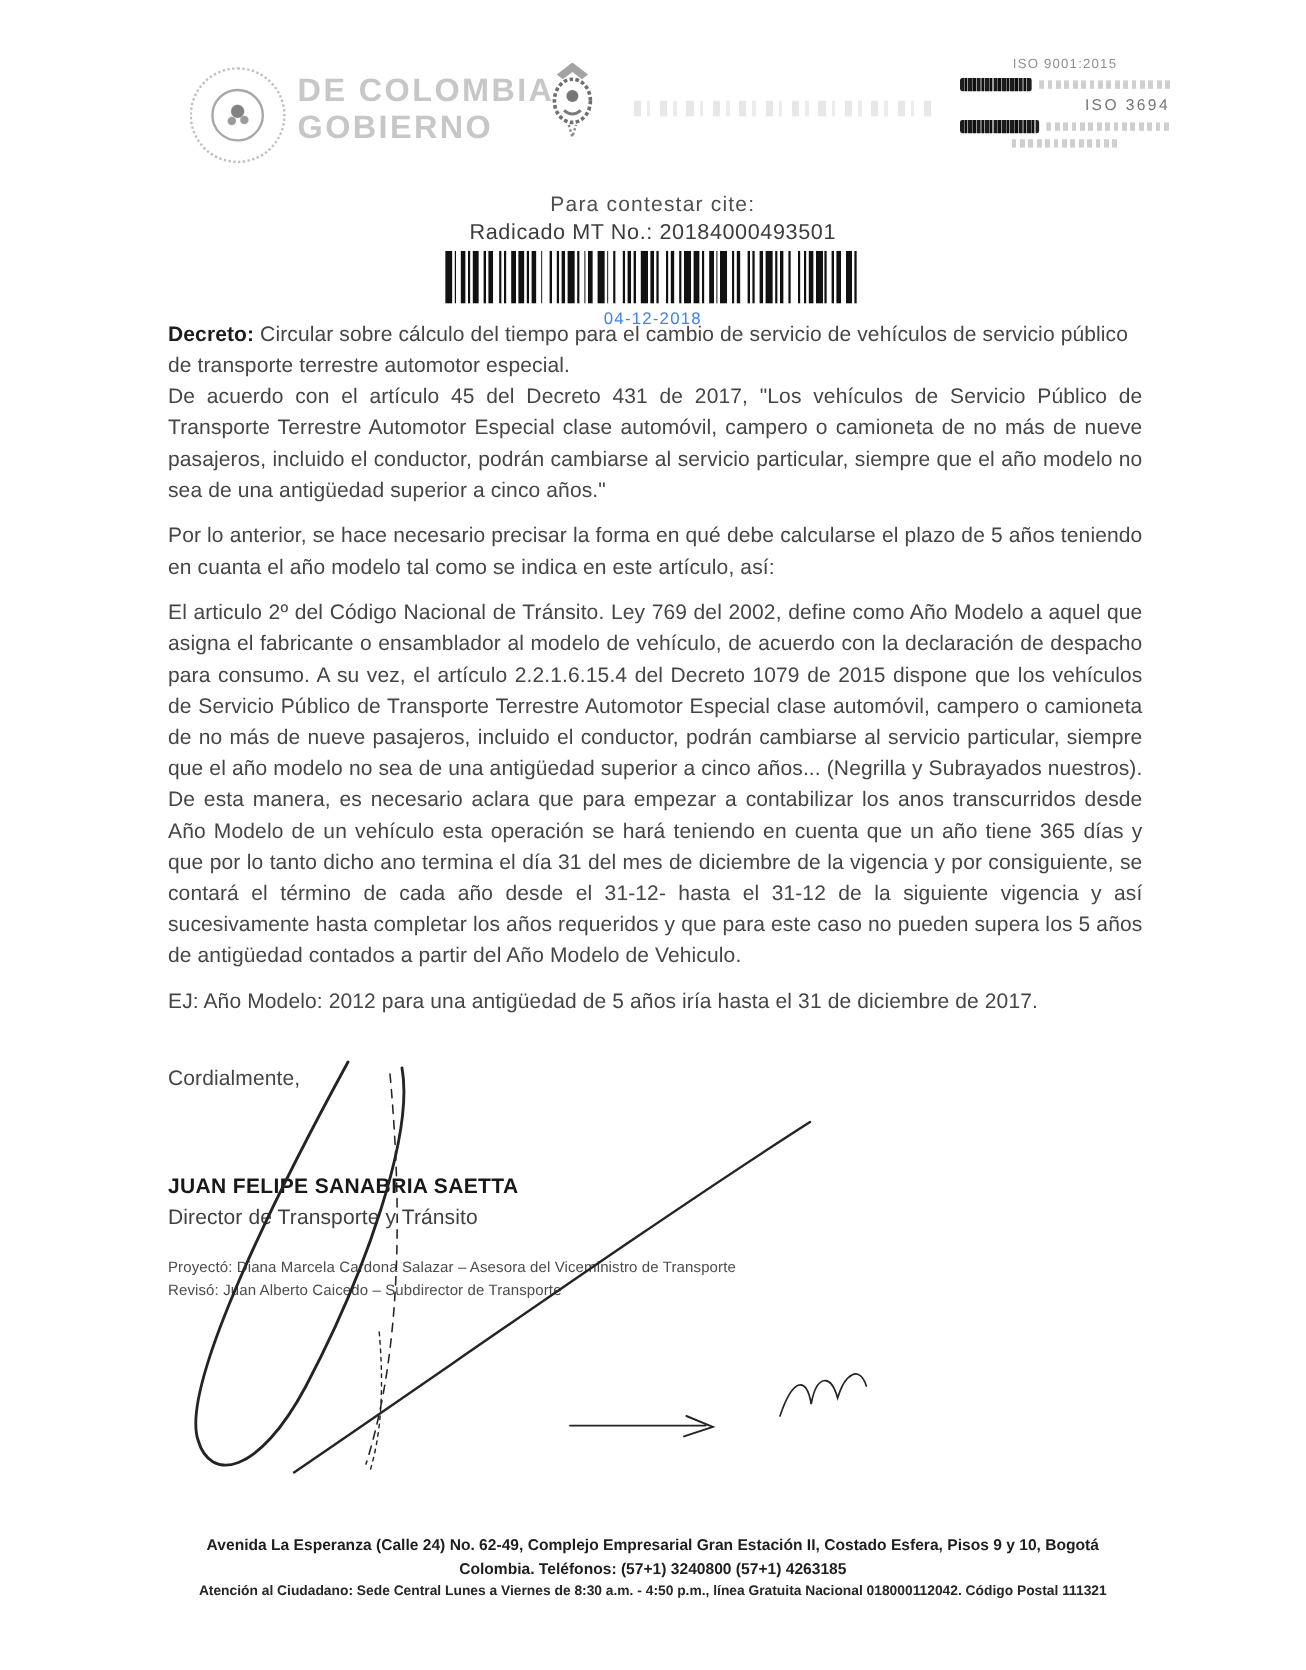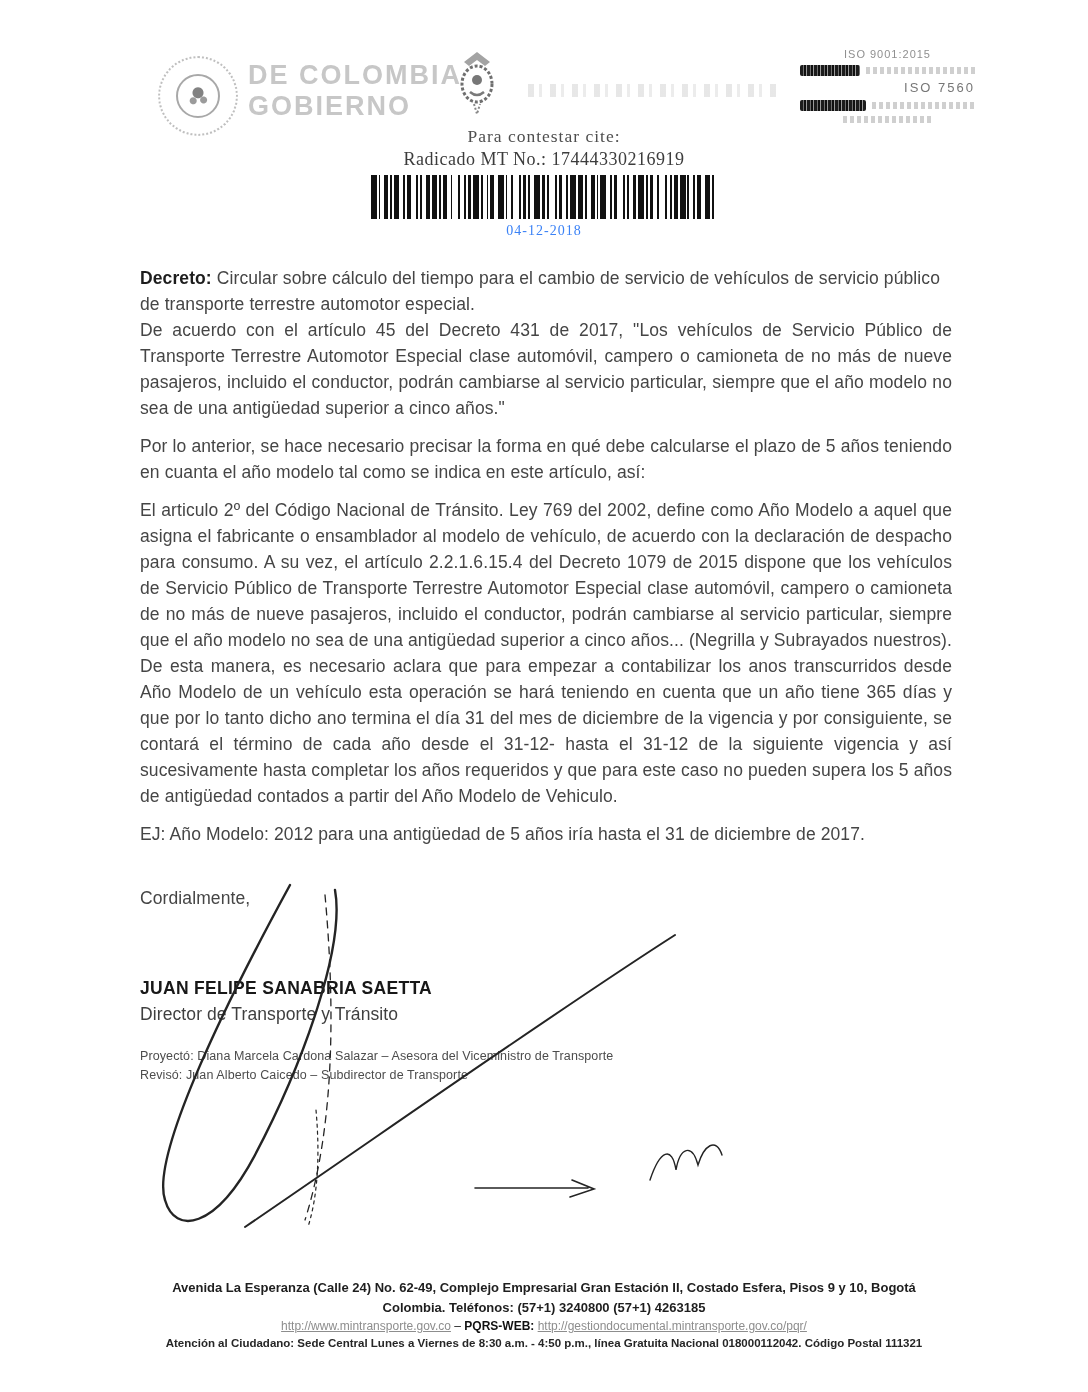--- a/index.html
+++ b/index.html
@@ -37,21 +37,21 @@
   .iso .row{display:flex;align-items:center;gap:6px;margin-top:5px;}
   .blob{
     height:11px;border-radius:2px;flex:0 0 auto;
     background:repeating-linear-gradient(90deg,#1c1c1c 0 3px,#6f6f6f 3px 4px,#0f0f0f 4px 6px,#9b9b9b 6px 7px);
   }
   .smudge{height:7px;flex:1 1 auto;opacity:.35;
     background:repeating-linear-gradient(90deg,#777 0 4px,transparent 4px 7px);}
   .iso .l3{text-align:right;font-size:13px;color:#767676;letter-spacing:2px;margin-top:4px;filter:blur(.3px);}
   .iso .l5{margin:5px auto 0;width:90px;}
   
-  .radicado{position:absolute;top:126px;left:0;width:100%;text-align:center;font-family:Liberation Serif, serif;}
+  .radicado{position:absolute;top:160px;left:0;width:100%;text-align:center;}
   .radicado .l1{font-size:17.5px;color:#4e4e4e;letter-spacing:1px;}
   .radicado .l2{font-size:18px;color:#3c3c3c;margin-top:2px;letter-spacing:.5px;}
   .barcode{width:346px;height:44px;margin:5px auto 0;display:flex;align-items:stretch;overflow:hidden;}
   .barcode .bar{background:#111;}
   .barcode .space{background:#fff;}
   .radicado .l4{font-size:14px;color:#3b82f6;margin-top:4px;letter-spacing:1px;}
   
   .content{position:absolute;top:265px;left:140px;width:812px;font-size:17.5px;line-height:26px;color:#454545;letter-spacing:.1px;}
   .content p{margin:0;}
   .city{margin-bottom:28px;}
@@ -95,32 +95,32 @@
       <path d="M18 42 Q25 48 32 42" stroke="#5a5a5a" stroke-width="2.5" fill="none"></path>
       <path d="M22 54 L25 64 L28 54" stroke="#6a6a6a" stroke-width="2" fill="none" stroke-dasharray="2 2"></path>
     </svg>
     <div class="ministry-smudge"></div>
     <div class="iso">
       <div class="l1">ISO 9001:2015</div>
       <div class="row">
         <div class="blob" style="width:60px"></div>
         <div class="smudge"></div>
       </div>
-      <div class="l3">ISO 7560</div>
+      <div class="l3">ISO 3694</div>
       <div class="row">
         <div class="blob" style="width:66px"></div>
         <div class="smudge"></div>
       </div>
       <div class="smudge l5"></div>
     </div>
   </div>
 
   <div class="radicado">
     <div class="l1">Para contestar  cite:</div>
-    <div class="l2">Radicado MT No.: 17444330216919</div>
+    <div class="l2">Radicado MT No.: 20184000493501</div>
     <div class="barcode" id="barcode">
         <div class="bar" style="width: 5.7px; flex: 0 0 auto;"></div>
         <div class="space" style="width: 1.9px; flex: 0 0 auto;"></div>
         <div class="bar" style="width: 1.9px; flex: 0 0 auto;"></div>
         <div class="space" style="width: 3.8px; flex: 0 0 auto;"></div>
         <div class="bar" style="width: 3.8px; flex: 0 0 auto;"></div>
         <div class="space" style="width: 1.9px; flex: 0 0 auto;"></div>
         <div class="bar" style="width: 1.9px; flex: 0 0 auto;"></div>
         <div class="space" style="width: 1.9px; flex: 0 0 auto;"></div>
         <div class="bar" style="width: 5.7px; flex: 0 0 auto;"></div>
@@ -253,17 +253,16 @@
     <path d="M205,40 C215,150 215,270 185,365" stroke-width="1.3" stroke-dasharray="7 6"></path>
     <path d="M125,372 C260,280 430,160 555,80" stroke-width="2"></path>
     <path d="M196,255 C200,300 198,340 188,372" stroke-width="1.2" stroke-dasharray="3 4"></path>
     <path d="M355,333 L468,333 M452,325 L474,334 L450,342" stroke-width="1.6"></path>
     <path d="M530,325 C540,295 552,290 556,315 C560,292 572,288 578,310 C584,290 596,282 602,300" stroke-width="1.4"></path>
   </svg>
 
   <div class="footer">
     <div class="f1">Avenida La Esperanza (Calle 24) No. 62-49, Complejo Empresarial Gran Estación II, Costado Esfera, Pisos 9 y 10, Bogotá</div>
     <div class="f2">Colombia. Teléfonos: (57+1) 3240800  (57+1) 4263185</div>
-    <div class="f3"><span class="lnk">http://www.mintransporte.gov.co</span><span> – </span><span class="pqrs">PQRS-WEB: </span><span class="lnk">http://gestiondocumental.mintransporte.gov.co/pqr/</span></div>
     <div class="f4">Atención al Ciudadano: Sede Central Lunes a Viernes de 8:30 a.m. - 4:50 p.m., línea Gratuita Nacional 018000112042. Código Postal 111321</div>
   </div>
 
 </div>
 
 </body></html>

